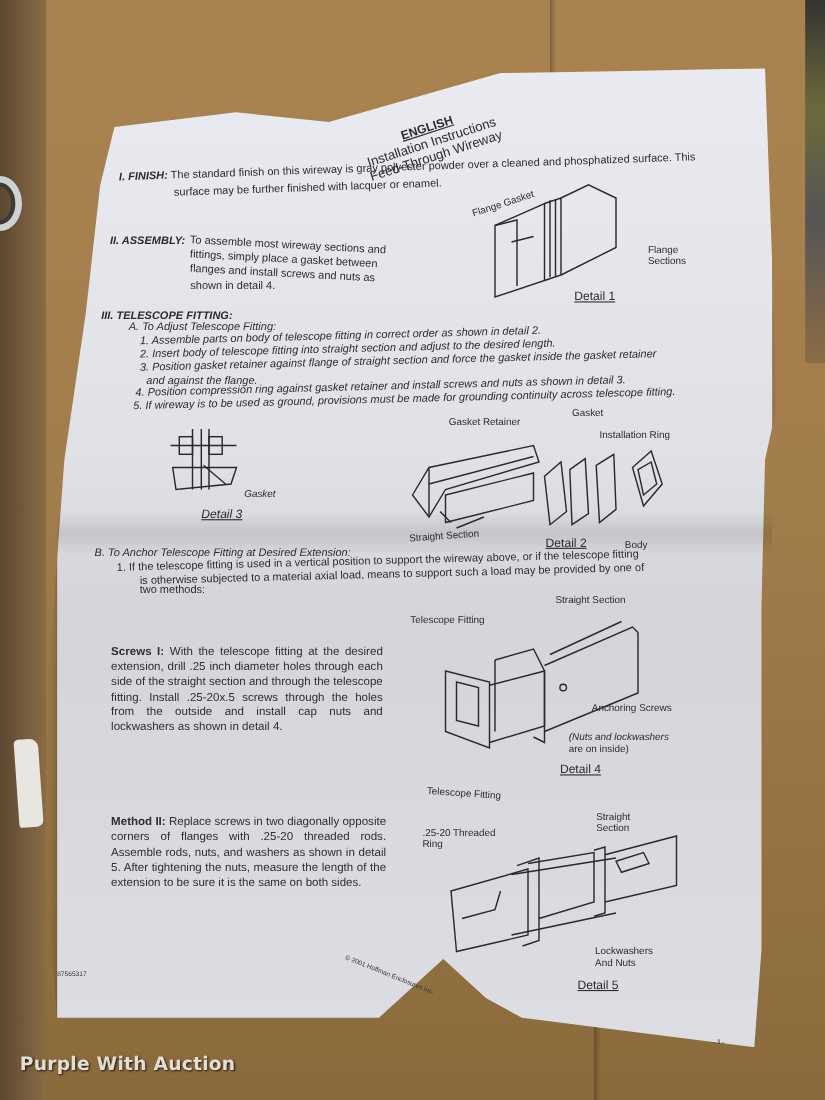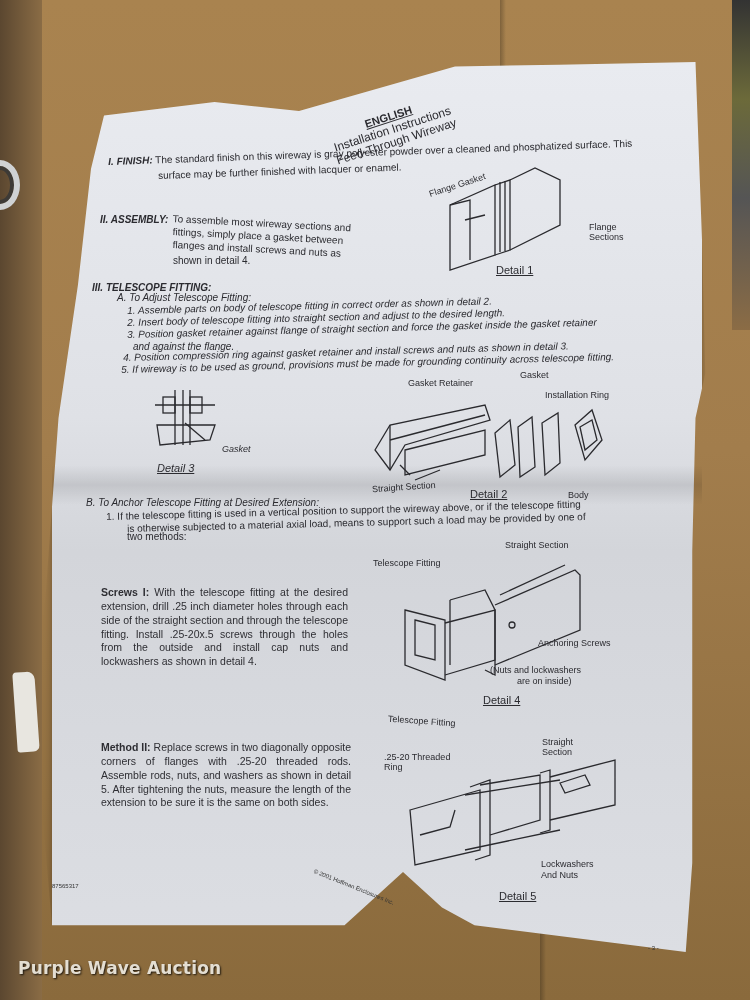--- a/index.html
+++ b/index.html
@@ -64,21 +64,21 @@
     .italic { font-style: italic; }
     .title-block {
       position: absolute; left: 330px; top: 110px; text-align: center;
       transform: rotate(-18deg); font-size: 12px; line-height: 1.15; color: #2b2b30;
     }
     .title-block .lang { font-weight: bold; text-decoration: underline; font-size: 11px; }
     .rot-sm { transform: rotate(-2deg); transform-origin: left top; }
     .rot-xs { transform: rotate(-1.5deg); transform-origin: left top; }
     .rot-neg { transform: rotate(3deg); transform-origin: left top; }
     .caption {
-      position: absolute; font-size: 11px; text-decoration: underline; color: #2b2b30;
+      position: absolute; font-size: 11px; text-decoration: underline; color: #2b2b30; margin-left: 26px;
     }
     .label { position: absolute; font-size: 9px; color: #2b2b30; white-space: nowrap; }
     .para {
       position: absolute; font-size: 10.5px; line-height: 1.32; color: #2e2e33;
       white-space: normal; text-align: justify;
     }
     .para b { font-weight: bold; }
     svg.diagram { position: absolute; overflow: visible; }
     svg.diagram * { fill: none; stroke: #2a2a2e; stroke-width: 1.3; }
     .watermark {
@@ -189,21 +189,21 @@
   <path d="M45 58 L95 45 L95 95 L45 110"></path>
   <path d="M50 35 L85 25 L95 45 L95 110 L85 105"></path>
   <path d="M50 35 L50 100"></path>
   <path d="M95 40 L175 5 L180 10 L180 65 L95 100"></path>
   <path d="M100 30 L165 0"></path>
   <circle cx="112" cy="60" r="3"></circle>
 </svg>
 <div class="label" style="left:505px; top:540px;">Straight Section</div>
 <div class="label" style="left:373px; top:558px;">Telescope Fitting</div>
 <div class="label" style="left:538px; top:638px;">Anchoring Screws</div>
-<div class="label" style="left:490px; top:665px;">(Nuts and lockwashers</div>
+<div class="label" style="left:517px; top:665px;font-style:italic;">(Nuts and lockwashers</div>
 <div class="label" style="left:517px; top:676px;">are on inside)</div>
 <div class="caption" style="left:483px; top:694px;">Detail 4</div>
 
 <div class="para" style="left:101px; top:741px; width:250px;">
   <b>Method II:</b>
   <span>Replace screws in two diagonally opposite corners of flanges with .25-20 threaded rods.  Assemble rods, nuts, and washers as shown in detail 5.  After tightening the nuts, measure the length of the extension to be sure it is the same on both sides.</span>
 </div>
 
 <svg class="diagram" style="left:410px; top:755px;" width="200" height="110">
   <path d="M0 55 L70 35 L70 95 L5 110 Z"></path>
@@ -221,13 +221,13 @@
 <div class="label" style="left:384px; top:752px;">.25-20  Threaded</div>
 <div class="label" style="left:384px; top:762px;">Ring</div>
 <div class="label" style="left:541px; top:859px;">Lockwashers</div>
 <div class="label" style="left:541px; top:870px;">And Nuts</div>
 <div class="caption" style="left:499px; top:890px;">Detail 5</div>
 
 <div class="tiny" style="left:52px; top:883px;">87565317</div>
 <div class="tiny" style="left:315px; top:868px; transform:rotate(22deg); transform-origin:left top;">© 2001 Hoffman Enclosures Inc.</div>
 <div class="tiny" style="left:648px; top:945px;">- 3 -</div>
 
-<div class="watermark">Purple Wave Auction</div>
+<div class="watermark">Purple With Auction</div>
 
 </body></html>

